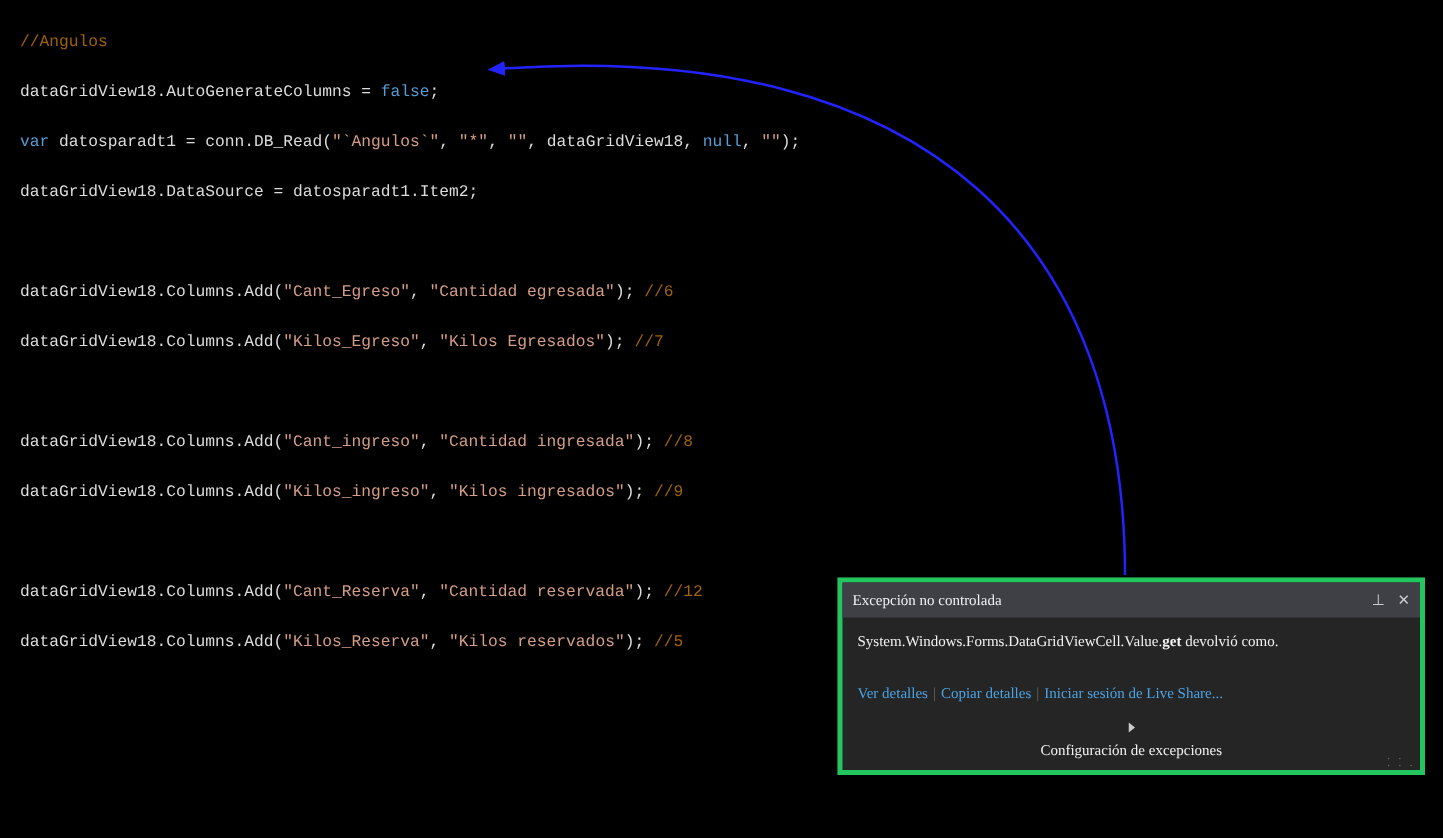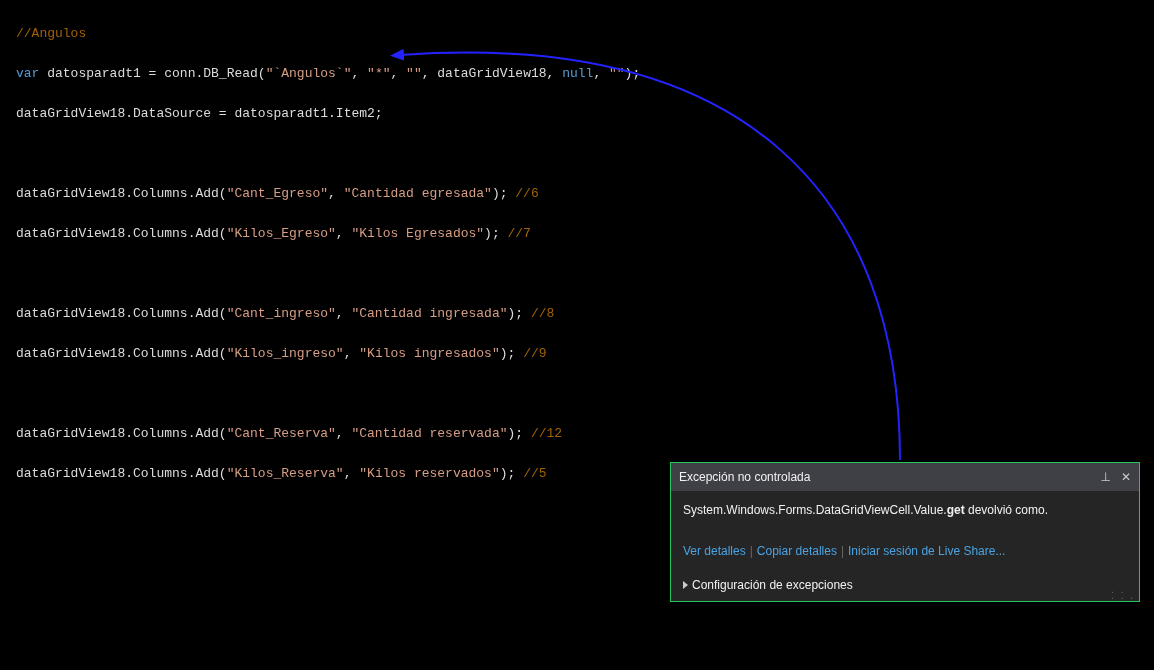--- a/index.html
+++ b/index.html
@@ -23,22 +23,22 @@
 .blue { color: #569cd6; }
 .orange { color: #d69d85; }
 .white { color: #dcdcdc; }
 
 .exception-popup {
   position: absolute;
   top: 462px;
   left: 670px;
   width: 470px;
   background: #252526;
-  border: 1px solid #22c55e;
-  font-family: Liberation Sans, sans-serif;
+  border: 4px solid #22c55e;
+  font-family: Liberation Serif, serif;
   box-shadow: 0 4px 12px rgba(0,0,0,0.6);
 }
 .ex-header {
   background: #3f3f46;
   padding: 4px 8px;
   display: flex;
   align-items: center;
   justify-content: space-between;
   color: #f1f1f1;
   font-size: 12px;
@@ -65,20 +65,21 @@
   color: #666;
   margin: 0 4px;
 }
 .ex-footer {
   padding: 6px 12px;
   font-size: 12px;
   color: #f1f1f1;
   display: flex;
   align-items: center;
   gap: 4px;
+  flex-direction: column;
 }
 .chev {
   display: inline-block;
   width: 0; height: 0;
   border-top: 4px solid transparent;
   border-bottom: 4px solid transparent;
   border-left: 5px solid #cccccc;
 }
 .arrow-svg {
   position: absolute;
@@ -96,20 +97,21 @@
   color: #666;
   line-height: 6px;
   letter-spacing: 2px;
 }
 </style>
 </head>
 <body>
 
 <div class="code-area">
 <div><span class="green">//Angulos</span></div>
+<div><span class="white">dataGridView18.AutoGenerateColumns = </span><span class="blue">false</span><span class="white">;</span></div>
 <div><span class="blue">var</span><span class="white"> datosparadt1 = conn.DB_Read(</span><span class="orange">"`Angulos`"</span><span class="white">, </span><span class="orange">"*"</span><span class="white">, </span><span class="orange">""</span><span class="white">, dataGridView18, </span><span class="blue">null</span><span class="white">, </span><span class="orange">""</span><span class="white">);</span></div>
 <div><span class="white">dataGridView18.DataSource = datosparadt1.Item2;</span></div>
 <div>&nbsp;</div>
 <div><span class="white">dataGridView18.Columns.Add(</span><span class="orange">"Cant_Egreso"</span><span class="white">, </span><span class="orange">"Cantidad egresada"</span><span class="white">); </span><span class="green">//6</span></div>
 <div><span class="white">dataGridView18.Columns.Add(</span><span class="orange">"Kilos_Egreso"</span><span class="white">, </span><span class="orange">"Kilos Egresados"</span><span class="white">); </span><span class="green">//7</span></div>
 <div>&nbsp;</div>
 <div><span class="white">dataGridView18.Columns.Add(</span><span class="orange">"Cant_ingreso"</span><span class="white">, </span><span class="orange">"Cantidad ingresada"</span><span class="white">); </span><span class="green">//8</span></div>
 <div><span class="white">dataGridView18.Columns.Add(</span><span class="orange">"Kilos_ingreso"</span><span class="white">, </span><span class="orange">"Kilos ingresados"</span><span class="white">); </span><span class="green">//9</span></div>
 <div>&nbsp;</div>
 <div><span class="white">dataGridView18.Columns.Add(</span><span class="orange">"Cant_Reserva"</span><span class="white">, </span><span class="orange">"Cantidad reservada"</span><span class="white">); </span><span class="green">//12</span></div>

